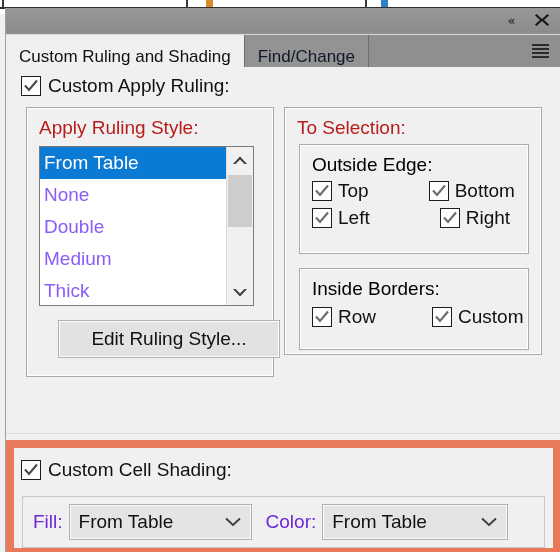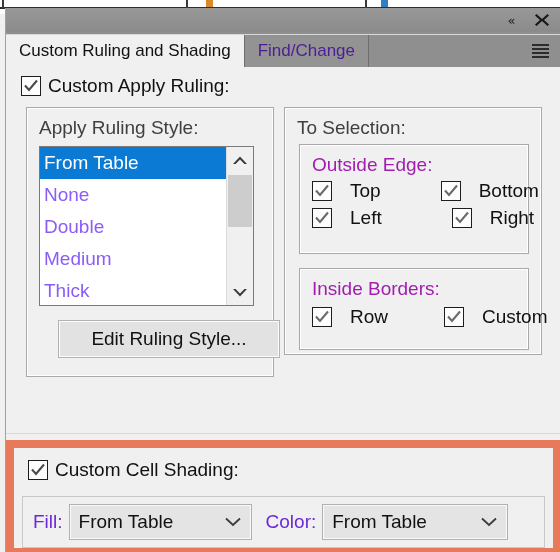--- a/index.html
+++ b/index.html
@@ -91,36 +91,36 @@
   
   .tabstrip {
     position: relative;
     height: 32px;
     background: #8f8f8f;
     display: flex;
     align-items: stretch;
   }
   .tab {
     display: flex;
-    align-items: center;
+    align-items: flex-end;
     padding: 0 13px;
     font-size: 17px;
     color: #1b1b1b;
     box-sizing: border-box;
     white-space: nowrap;
   }
   .tab.active {
     background: #f0f0f0;
     color: #111;
   }
   .tab.inactive {
     background: #939393;
     border-left: 1px solid #6e6e6e;
     border-right: 1px solid #6e6e6e;
-    color: #4c1d95;
+    color: #0f172a;
   }
   .tab-filler {
     flex: 1;
     background: #8f8f8f;
     position: relative;
   }
   .hamburger {
     position: absolute;
     right: 11px;
     top: 9px;
@@ -188,21 +188,21 @@
     width: 248px; height: 270px;
   }
   #group-selection {
     left: 278px; top: 40px;
     width: 258px; height: 248px;
   }
 
   .grp-caption {
     position: absolute;
     font-size: 19px;
-    color: #404040;
+    color: #b91c1c;
   }
 
   
   .listbox {
     position: absolute;
     left: 12px;
     top: 38px;
     width: 215px;
     height: 160px;
     background: #ffffff;
@@ -290,33 +290,33 @@
     width: 230px; height: 110px;
   }
   #sub-inside {
     left: 14px; top: 160px;
     width: 230px; height: 82px;
   }
   .subgrp-caption {
     position: absolute;
     left: 12px; top: 9px;
     font-size: 19px;
-    color: #a21caf;
+    color: #000000;
     z-index: 2;
   }
   .cb-grid {
     position: absolute;
     left: 12px;
     z-index: 2;
   }
   .cb-grid .cb-row { margin-bottom: 7px; }
   .cb-cell {
     display: inline-flex;
     align-items: center;
-    gap: 18px;
+    gap: 6px;
     vertical-align: middle;
   }
   .cb-cell .cb-label { font-size: 19px; }
 
   
   #shade-highlight {
     position: absolute;
     left: 0;
     top: 373px;
     width: 555px;
@@ -325,21 +325,21 @@
     box-sizing: border-box;
     background: #f0f0f0;
   }
   #shade-highlight .hl-inner {
     position: absolute;
     left: 0; top: 0; right: 0; bottom: 0;
     background: #f0f0f0;
   }
   .row-cell-shading {
     position: absolute;
-    left: 14px;
+    left: 7px;
     top: 12px;
     z-index: 3;
   }
   .fill-bar {
     position: absolute;
     left: 8px;
     top: 48px;
     right: 8px;
     height: 52px;
     background: #f0f0f0;

